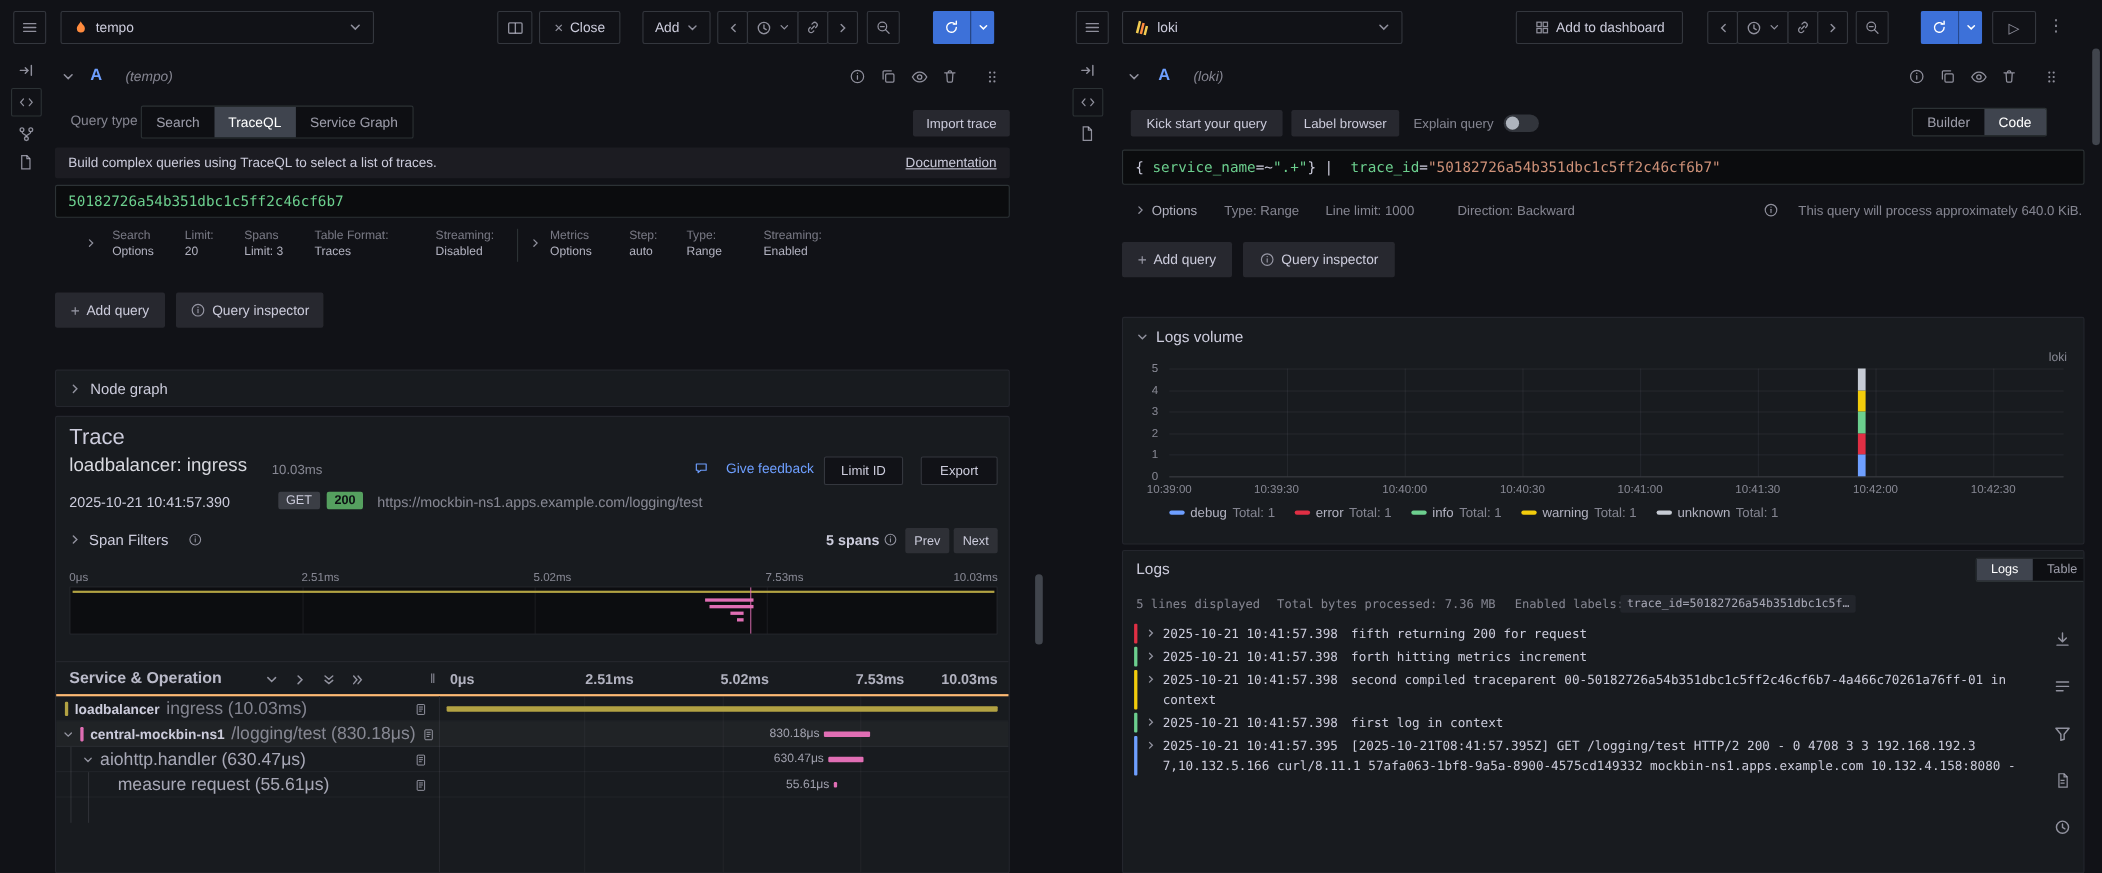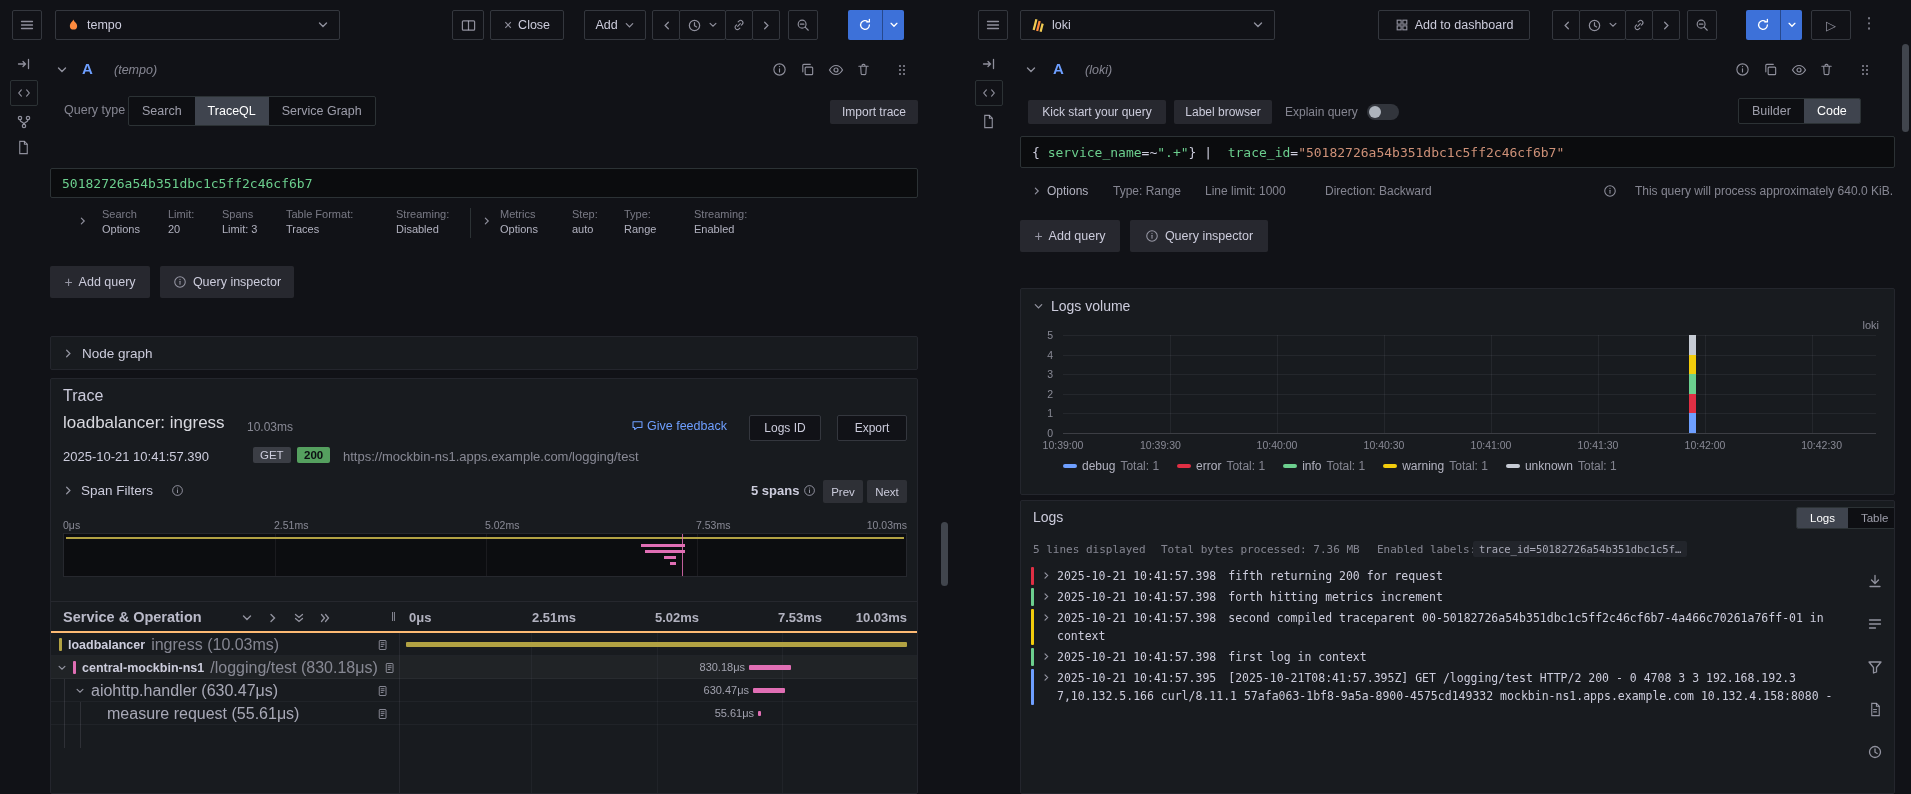--- a/index.html
+++ b/index.html
@@ -230,20 +230,24 @@
     </span>
 
   <span class="abs dim" style="left:64px;top:103px">Query type</span>
   <div class="radio" style="left:128px;top:96px;height:30px">
     <div class="opt">Search</div>
     <div class="opt active">TraceQL</div>
     <div class="opt">Service Graph</div>
   </div>
   <button class="btn-fill abs" style="left:830px;top:100px;width:88px;height:24px;font-size:12px">Import trace</button>
 
+  <div class="abs" style="left:50px;top:134px;width:868px;height:28px;background:rgba(204,204,220,.06);border-radius:2px;display:flex;align-items:center;padding:0 12px">
+    <span style="font-size:12.3px">Build complex queries using TraceQL to select a list of traces.</span>
+    <a style="margin-left:auto;font-size:12.3px;color:#ccccdc;text-decoration:underline;cursor:pointer">Documentation</a>
+  </div>
 
   <div class="input" style="left:50px;top:168px;width:868px;height:30px">
     <span style="color:#6ccf8e">50182726a54b351dbc1c5ff2c46cf6b7</span>
   </div>
 
   <div class="abs" style="left:50px;top:204px;width:868px;height:38px">
     <span class="icon abs" style="left:28px;top:12px">
         <svg width="10" height="10" viewBox="0 0 12 12" fill="none" stroke="currentColor" stroke-width="1.4" stroke-linecap="round">
           <path d="M4 2.5L7.5 6L4 9.5"></path>
         </svg>
@@ -310,34 +314,34 @@
   <div class="panel" style="left:50px;top:336px;width:868px;height:34px;display:flex;align-items:center;padding:0 12px;gap:8px">
     <span class="icon">
         <svg width="11" height="11" viewBox="0 0 12 12" fill="none" stroke="currentColor" stroke-width="1.4" stroke-linecap="round">
           <path d="M4 2.5L7.5 6L4 9.5"></path>
         </svg>
       </span>
     <span style="font-size:13.5px;font-weight:500">Node graph</span>
   </div>
 
   <div class="panel" style="left:50px;top:378px;width:868px;height:416px;overflow:hidden">
-    <span class="abs" style="left:12px;top:8px;font-size:16px;font-weight:500">Trace</span>
+    <span class="abs" style="left:12px;top:8px;font-size:20px;font-weight:500">Trace</span>
 
     <span class="abs" style="left:12px;top:34px;font-size:17px;color:#d8d9df">loadbalancer: ingress</span>
     <span class="abs dim" style="left:196px;top:41px;font-size:12px">10.03ms</span>
-    <span class="abs" style="left:580px;top:40px;display:flex;align-items:flex-start;gap:3px;color:#6e9fff;font-size:12.5px;cursor:pointer">
+    <span class="abs" style="left:580px;top:40px;display:flex;align-items:flex-start;gap:16px;color:#6e9fff;font-size:12.5px;cursor:pointer">
       <span class="icon" style="color:#6e9fff">
           <svg width="13" height="13" viewBox="0 0 16 16" fill="none" stroke="currentColor" stroke-width="1.3" stroke-linejoin="round">
             <path d="M2.5 3.5h11v7h-6l-3 2.5v-2.5h-2z"></path>
           </svg>
         </span>
       <span>Give feedback</span>
     </span>
     <button class="tb-btn" style="left:698px;top:36px;width:72px;height:26px;font-size:12px">
-        <span>Logs ID</span>
+        <span>Limit ID</span>
       </button>
     <button class="tb-btn" style="left:786px;top:36px;width:70px;height:26px;font-size:12px">
         <span>Export</span>
       </button>
 
     <span class="abs" style="left:12px;top:70px;font-size:13px">2025-10-21 10:41:57.390</span>
     <span class="abs badge" style="left:202px;top:68px;background:#3b3e45;color:#ccccdc">GET</span>
     <span class="abs badge" style="left:246px;top:68px;background:#55a05f;color:#0c0e12;font-weight:600">200</span>
     <span class="abs dim" style="left:292px;top:70px;font-size:13px">https://mockbin-ns1.apps.example.com/logging/test</span>
 
@@ -741,21 +745,21 @@
     <span class="abs dim" style="left:8px;top:118.4px;width:24px;text-align:right;font-size:10.5px">1</span>
     <span class="abs dim" style="left:8px;top:138px;width:24px;text-align:right;font-size:10.5px">0</span>
 
     <span class="abs dim" style="left:12px;top:150px;width:60px;text-align:center;font-size:10.5px">10:39:00</span>
     <span class="abs dim" style="left:119px;top:150px;width:60px;font-size:10.5px">10:39:30</span>
     <span class="abs dim" style="left:226px;top:150px;width:60px;text-align:center;font-size:10.5px">10:40:00</span>
     <span class="abs dim" style="left:333px;top:150px;width:60px;text-align:center;font-size:10.5px">10:40:30</span>
     <span class="abs dim" style="left:440px;top:150px;width:60px;text-align:center;font-size:10.5px">10:41:00</span>
     <span class="abs dim" style="left:547px;top:150px;width:60px;text-align:center;font-size:10.5px">10:41:30</span>
     <span class="abs dim" style="left:654px;top:150px;width:60px;text-align:center;font-size:10.5px">10:42:00</span>
-    <span class="abs dim" style="left:761px;top:150px;width:60px;text-align:right;font-size:10.5px">10:42:30</span>
+    <span class="abs dim" style="left:761px;top:150px;width:60px;text-align:center;font-size:10.5px">10:42:30</span>
 
     <div class="vseg" style="left: 668px; top: 124.4px; height: 19.6px; background: rgb(110, 159, 255);"></div>
     <div class="vseg" style="left: 668px; top: 104.8px; height: 19.6px; background: rgb(224, 47, 68);"></div>
     <div class="vseg" style="left: 668px; top: 85.2px; height: 19.6px; background: rgb(108, 207, 142);"></div>
     <div class="vseg" style="left: 668px; top: 65.6px; height: 19.6px; background: rgb(242, 204, 12);"></div>
     <div class="vseg" style="left: 668px; top: 46px; height: 19.6px; background: rgb(198, 203, 212);"></div>
 
     <div class="abs" style="left:42px;top:170px;display:flex;gap:18px">
       <div class="lg-item">
           <span class="lg-swatch" style="background: rgb(110, 159, 255);"></span>

